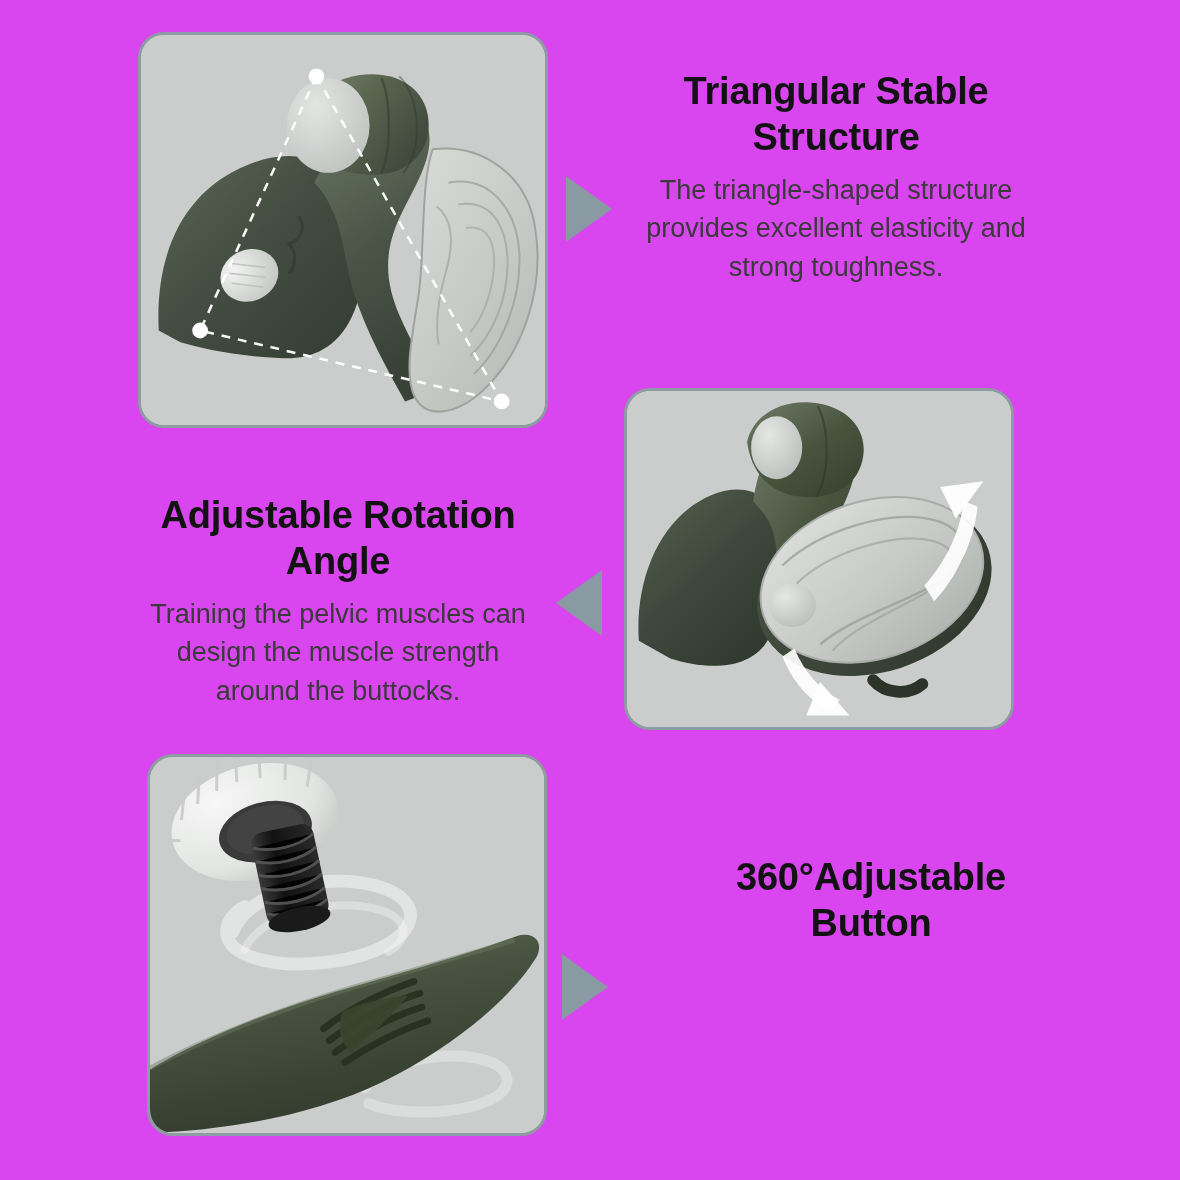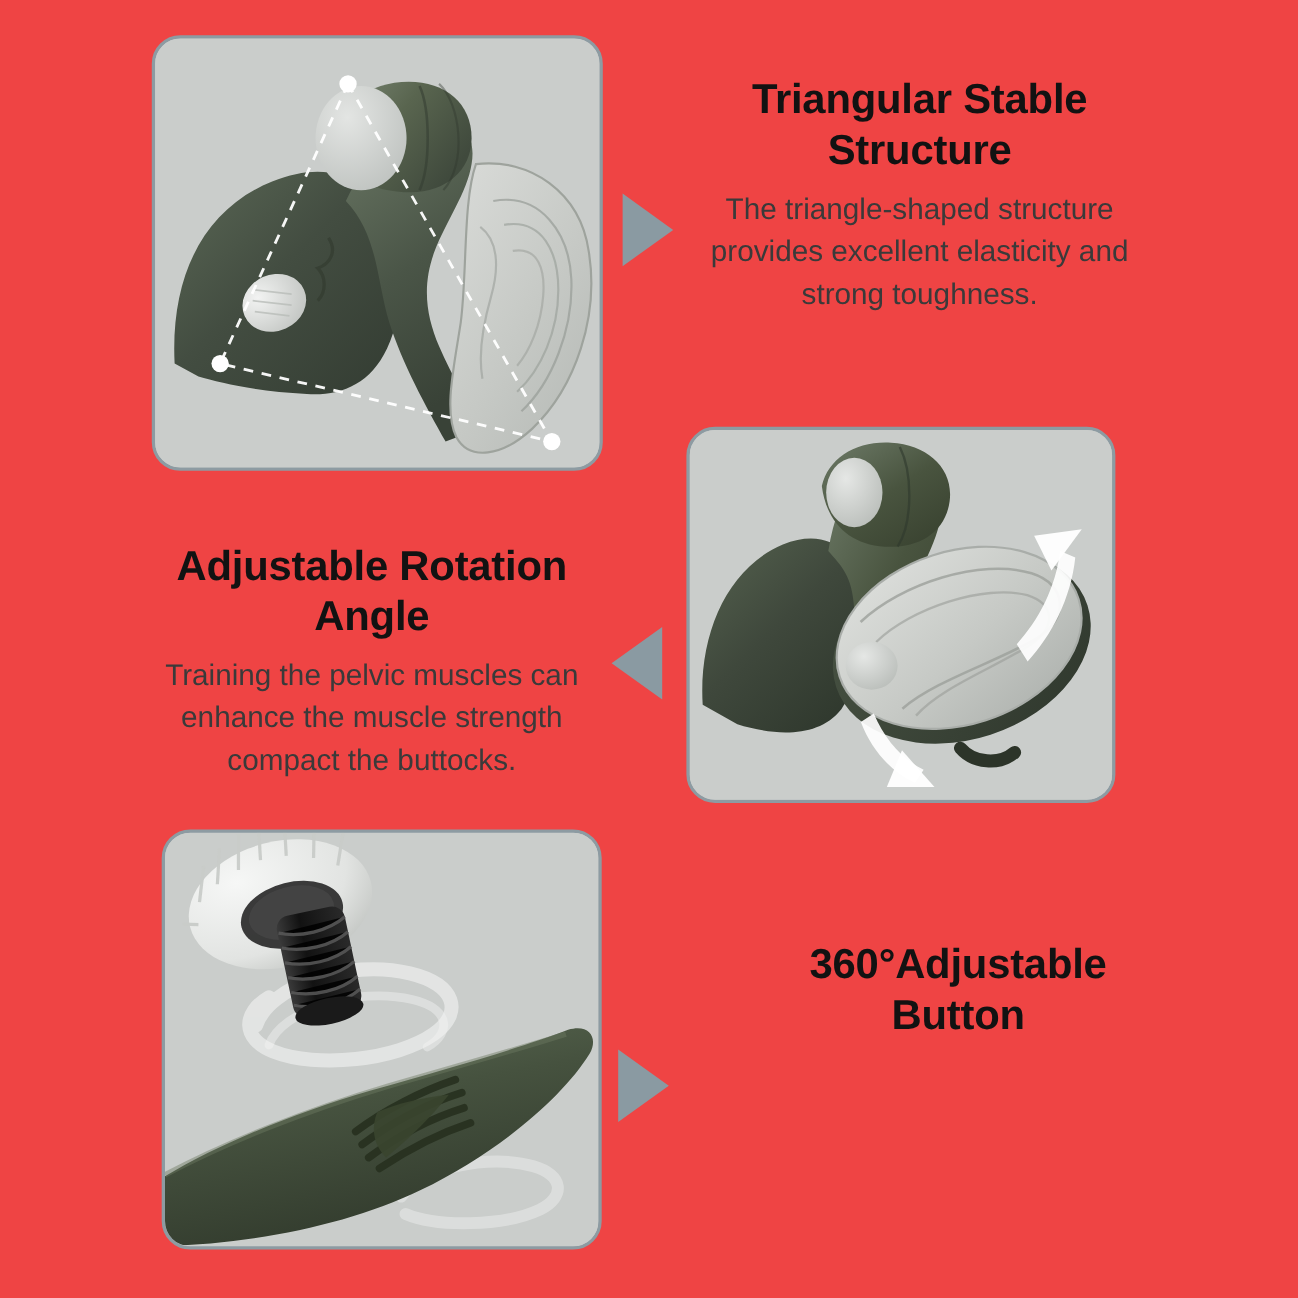--- a/index.html
+++ b/index.html
@@ -12,21 +12,21 @@
     height: 1180px;
     position: relative;
     overflow: hidden;
     font-family: "Liberation Sans", sans-serif;
     -webkit-font-smoothing: antialiased;
   }
 
   .infographic {
     position: absolute;
     inset: 0;
-    background: #ef4444;
+    background: #d946ef;
   }
 
   
   .panel {
     position: absolute;
     background: #cacdcb;
     border: 3px solid #8d9ba2;
     border-radius: 26px;
     overflow: hidden;
     box-sizing: border-box;
@@ -164,21 +164,21 @@
 
   <div class="connector right" id="connector-1"></div>
 
   <div class="feature-text" id="text-1">
     <h2 class="feature-title">Triangular Stable Structure</h2>
     <p class="feature-desc">The triangle-shaped structure provides excellent elasticity and strong toughness.</p>
   </div>
 
   <div class="feature-text" id="text-2">
     <h2 class="feature-title">Adjustable Rotation Angle</h2>
-    <p class="feature-desc">Training the pelvic muscles can enhance the muscle strength compact the buttocks.</p>
+    <p class="feature-desc">Training the pelvic muscles can design the muscle strength around the buttocks.</p>
   </div>
 
   <div class="connector left" id="connector-2"></div>
 
   <div class="panel" id="panel-2">
     <svg viewBox="0 0 390 342" preserveAspectRatio="xMidYMid slice">
       <defs>
         <linearGradient id="g2-body" x1="0" y1="0" x2="0.8" y2="1">
           <stop offset="0%" stop-color="#55624f"></stop>
           <stop offset="50%" stop-color="#3f483c"></stop>

